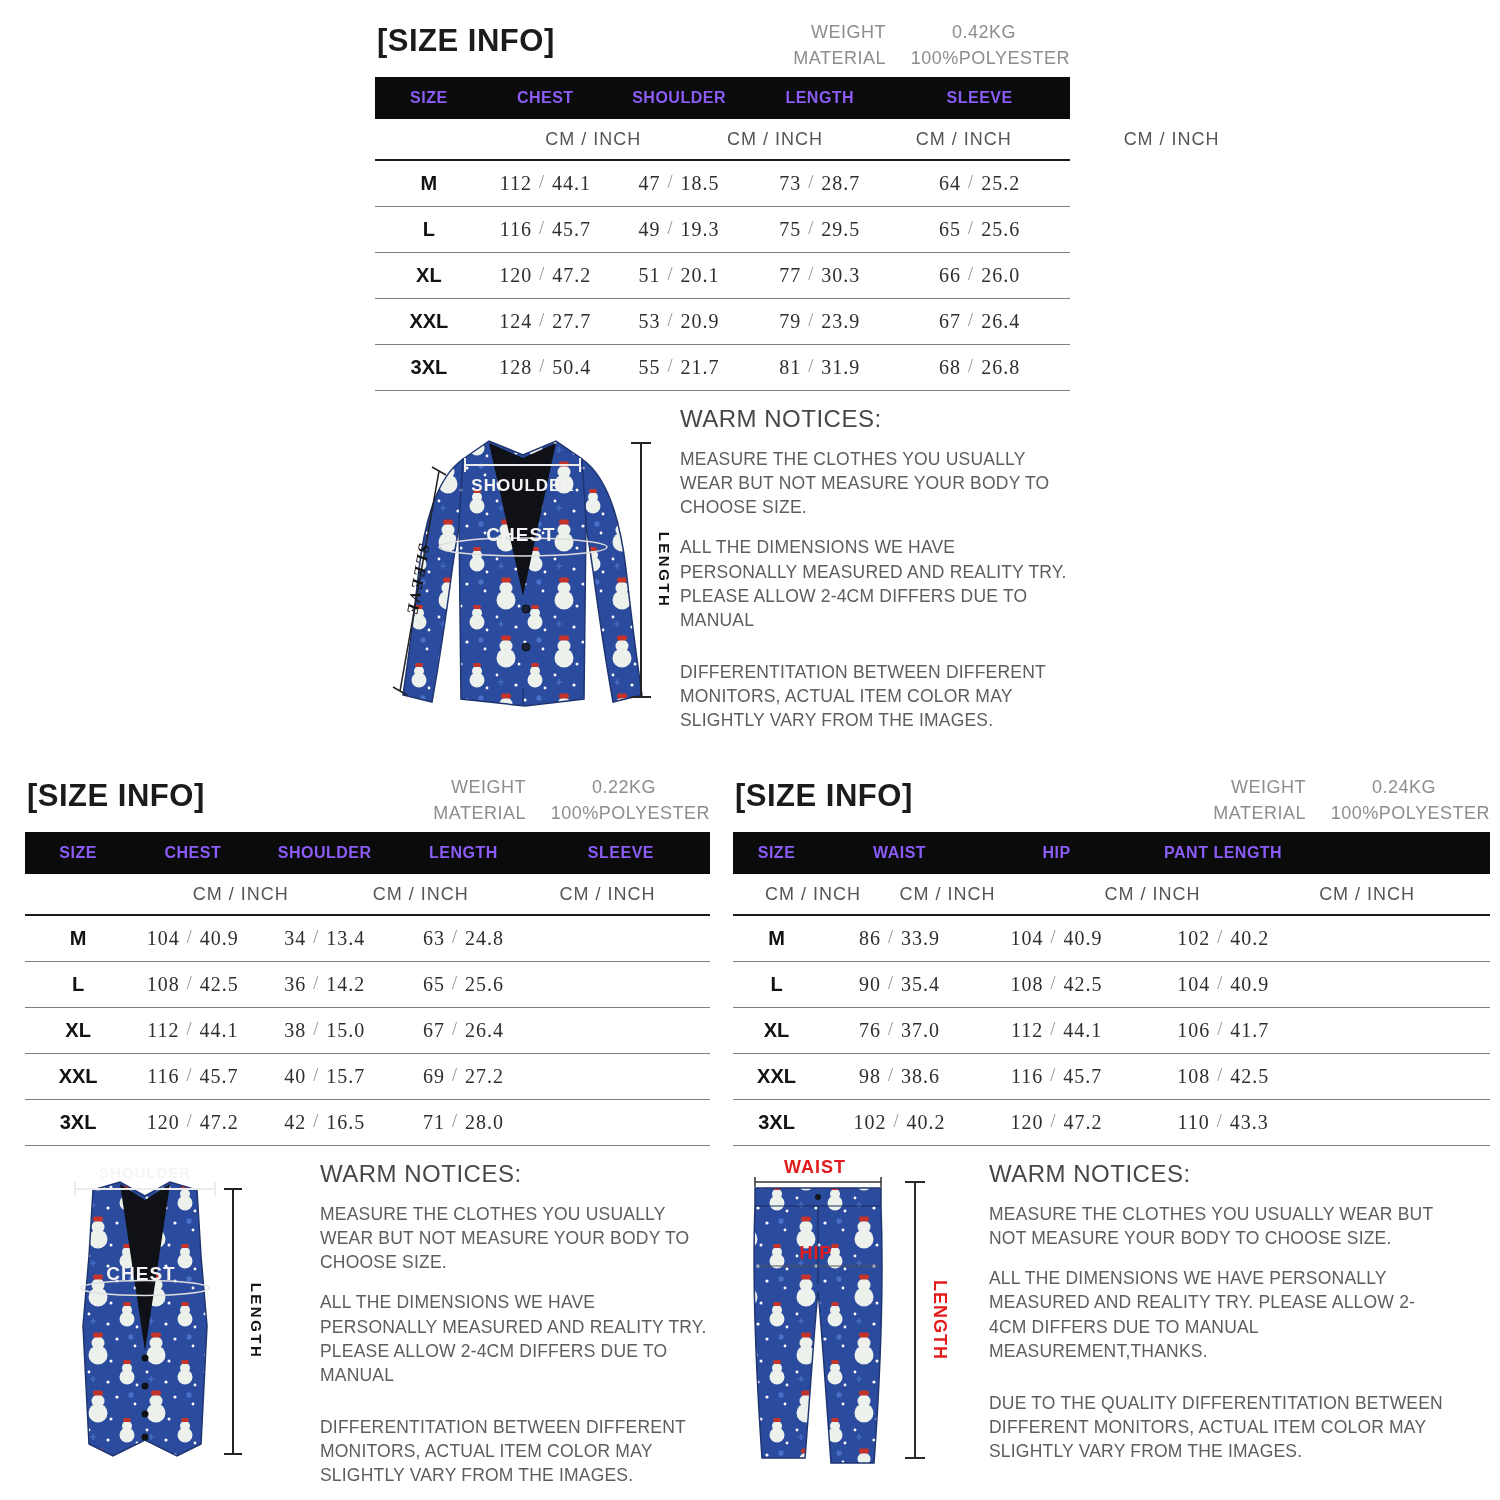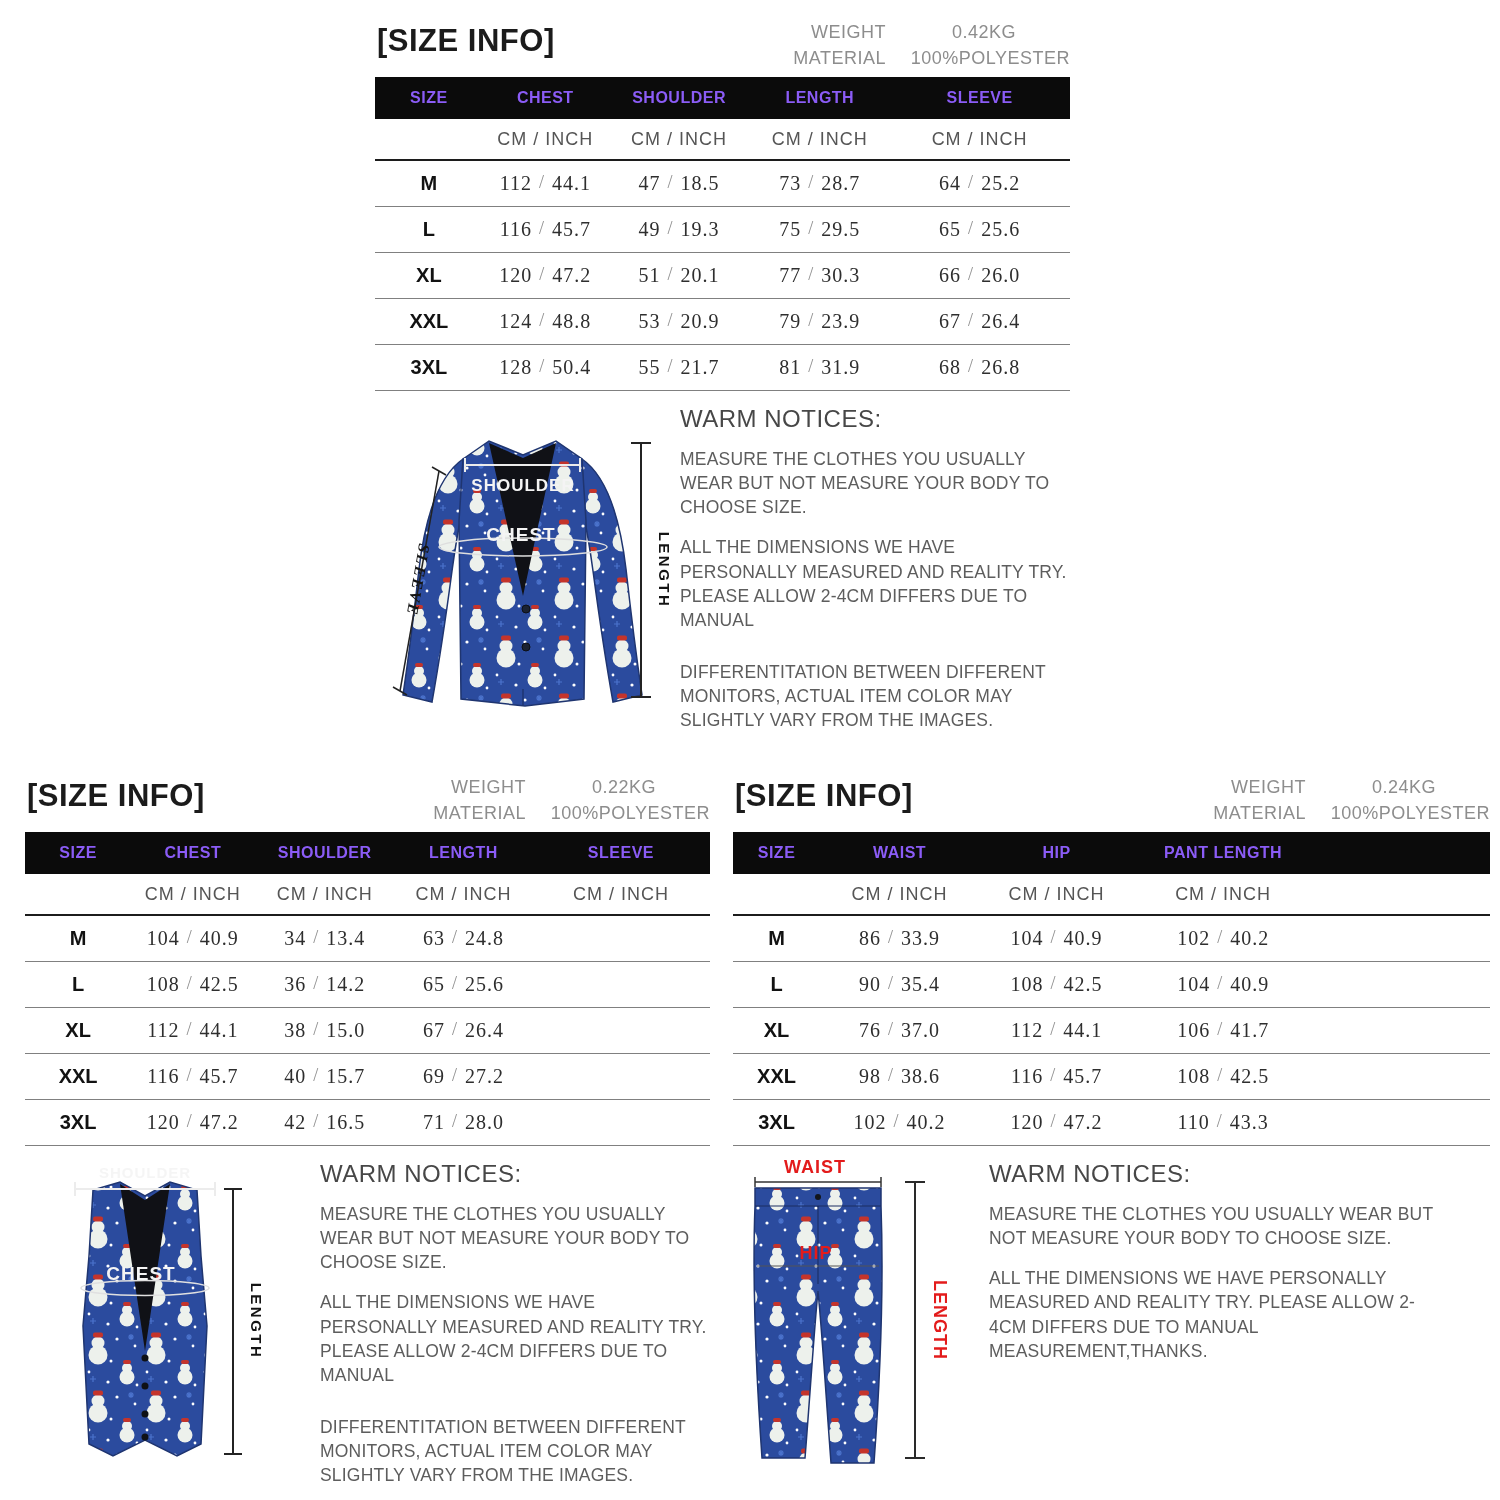--- a/index.html
+++ b/index.html
@@ -18,21 +18,21 @@
   .meta-row { display:flex; justify-content:flex-end; line-height:26px;gap:12px; }
   .ml { min-width:95px; text-align:right; }
   .mv { min-width:172px; text-align:center; }
   .mv.wide { text-align:right; padding-left:10px; }
 
   .size-table { width:100%; }
   .thead { background:#0b0b0b; height:42px; }
   .t5 .thead, .t5 .tunits, .t5 .trow { display:grid; grid-template-columns:15.5% 18% 20.5% 20% 26%; }
   .t4 .thead, .t4 .tunits, .t4 .trow { display:grid; grid-template-columns:11.5% 21% 20.5% 23.5% 23.5%; }
   .hcell { color:#8b5cf6; font-weight:bold; font-size:16px; display:flex; align-items:center; justify-content:center; letter-spacing:0.5px; white-space:nowrap; }
-  .tunits { height:42px; border-bottom:2px solid #1c1c1c; }
+  .tunits { height:42px; border-bottom:2px solid #1c1c1c;gap:48px; }
   .ucell { display:flex; align-items:center; justify-content:center; font-size:18px; color:#555555; letter-spacing:1px; white-space:nowrap; }
   .trow { height:46px; border-bottom:1px solid #808080; }
   .cell { display:flex; align-items:center; justify-content:center; }
   .szc { font-size:20px; font-weight:600; color:#121212; }
   .valc { font-family:"Liberation Serif", serif; font-size:20px; color:#2e2e2e; letter-spacing:1px; white-space:nowrap; }
   .sep { color:#8f8f8f; margin:0 7px; font-size:18px; position:relative; top:-1px; }
 
   .content-row { display:flex; margin-top:10px; }
   .figure { flex:0 0 auto; }
   .figure svg { display:block; }
@@ -154,21 +154,21 @@
               <span class="cm">66</span>
               <span class="sep">/</span>
               <span class="inch">26.0</span>
             </div>
           </div>
           <div class="trow">
             <div class="cell szc">XXL</div>
             <div class="cell valc">
               <span class="cm">124</span>
               <span class="sep">/</span>
-              <span class="inch">48.8</span>
+              <span class="inch">27.7</span>
             </div>
             <div class="cell valc">
               <span class="cm">53</span>
               <span class="sep">/</span>
               <span class="inch">20.9</span>
             </div>
             <div class="cell valc">
               <span class="cm">79</span>
               <span class="sep">/</span>
               <span class="inch">23.9</span>
@@ -627,17 +627,18 @@
             <line x1="172" y1="26" x2="192" y2="26"></line>
             <line x1="172" y1="302" x2="192" y2="302"></line>
           </g>
           <text transform="translate(201 164) rotate(90)" text-anchor="middle" class="svg-label-red">LENGTH</text>
         </svg>
       </div>
       <div class="notices">
         <div class="notice-title">WARM NOTICES:</div>
         <p class="notice-p">MEASURE THE CLOTHES YOU USUALLY WEAR BUT NOT MEASURE YOUR BODY TO CHOOSE SIZE.</p>
         <p class="notice-p">ALL THE DIMENSIONS WE HAVE PERSONALLY MEASURED AND REALITY TRY. PLEASE ALLOW 2-4CM DIFFERS DUE TO MANUAL MEASUREMENT,THANKS.</p>
+        <p class="notice-p gap-lg">DUE TO THE QUALITY DIFFERENTITATION BETWEEN DIFFERENT MONITORS, ACTUAL ITEM COLOR MAY SLIGHTLY VARY FROM THE IMAGES.</p>
       </div>
     </div>
   </section>
 
 </div>
 
 </body></html>

